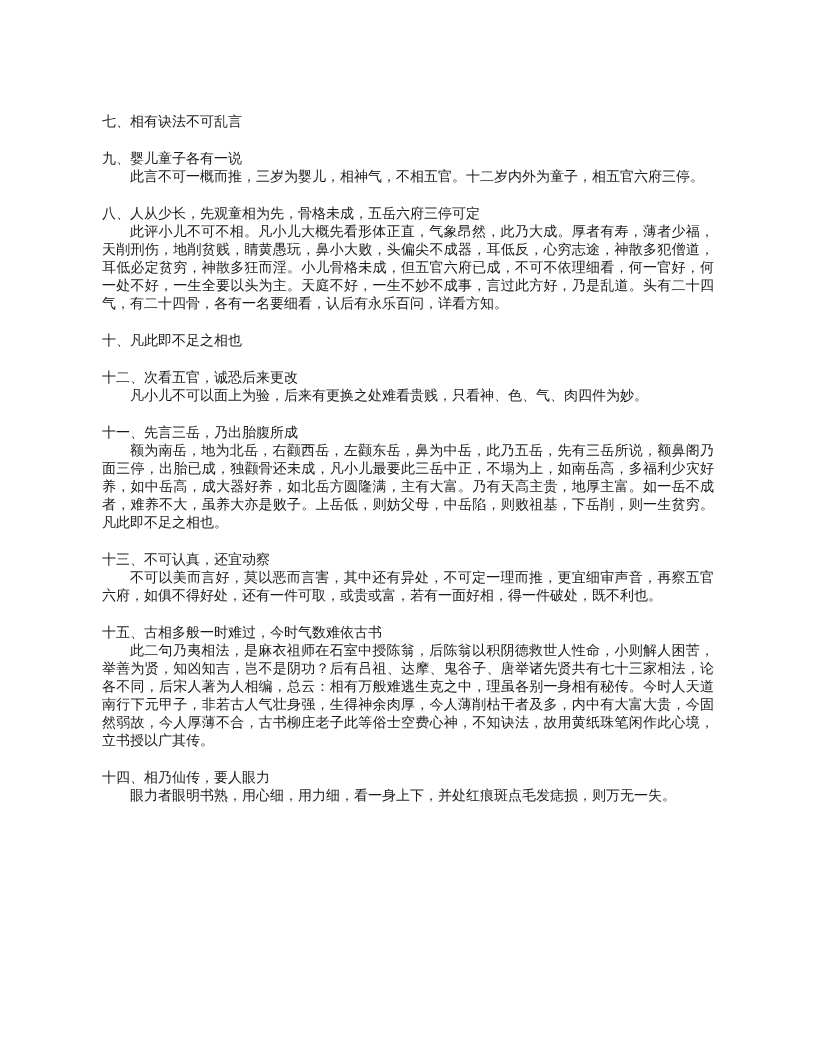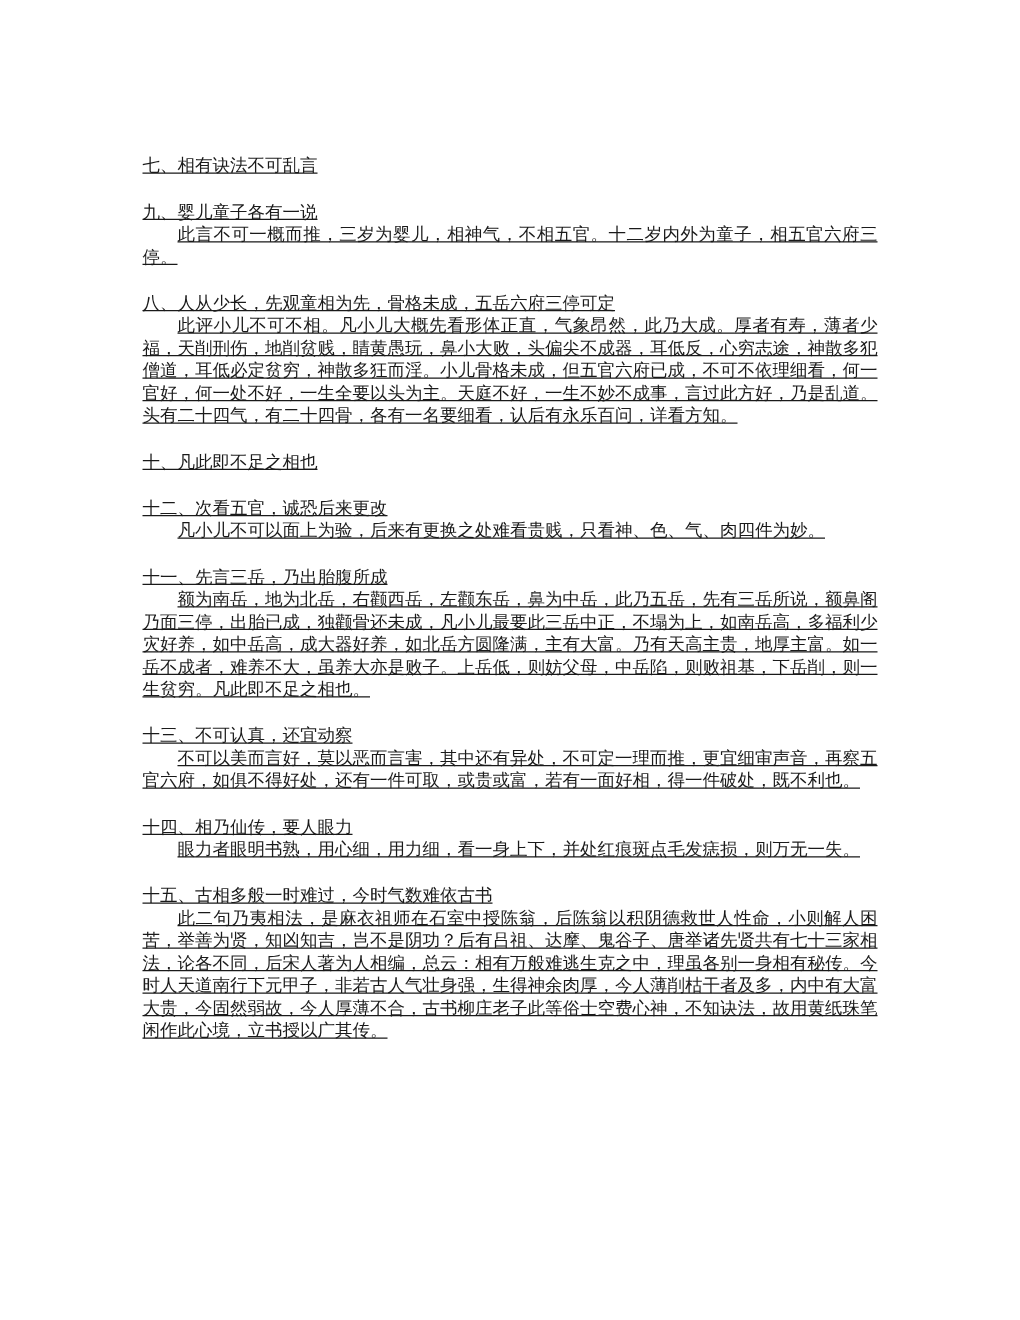--- a/index.html
+++ b/index.html
@@ -17,21 +17,21 @@
     padding: 113px 102px 0 102px;
   }
   .content {
     font-family: "Liberation Serif", "DejaVu Serif", serif;
     font-size: 14px;
     line-height: 18px;
     color: #1a1a1a;
     text-align: justify;
     text-justify: inter-character;
   }
-  .doc-section { margin: 12px; text-decoration: underline; }
+  .doc-section { margin: 0; }
   .doc-section + .doc-section { margin-top: 19px; }
   .sec-heading {
     font-size: 14px;
     font-weight: normal;
     margin: 0;
     padding: 0;
     line-height: 18px;
   }
   .sec-body {
     margin: 0;
@@ -65,21 +65,21 @@
       </section>
       <section class="doc-section">
         <h2 class="sec-heading">十一、先言三岳，乃出胎腹所成</h2>
         <p class="sec-body indent-2">额为南岳，地为北岳，右颧西岳，左颧东岳，鼻为中岳，此乃五岳，先有三岳所说，额鼻阁乃面三停，出胎已成，独颧骨还未成，凡小儿最要此三岳中正，不塌为上，如南岳高，多福利少灾好养，如中岳高，成大器好养，如北岳方圆隆满，主有大富。乃有天高主贵，地厚主富。如一岳不成者，难养不大，虽养大亦是败子。上岳低，则妨父母，中岳陷，则败祖基，下岳削，则一生贫穷。凡此即不足之相也。</p>
       </section>
       <section class="doc-section">
         <h2 class="sec-heading">十三、不可认真，还宜动察</h2>
         <p class="sec-body indent-2">不可以美而言好，莫以恶而言害，其中还有异处，不可定一理而推，更宜细审声音，再察五官六府，如俱不得好处，还有一件可取，或贵或富，若有一面好相，得一件破处，既不利也。</p>
       </section>
       <section class="doc-section">
+        <h2 class="sec-heading">十五、古相多般一时难过，今时气数难依古书</h2>
+        <p class="sec-body indent-2">此二句乃夷相法，是麻衣祖师在石室中授陈翁，后陈翁以积阴德救世人性命，小则解人困苦，举善为贤，知凶知吉，岂不是阴功？后有吕祖、达摩、鬼谷子、唐举诸先贤共有七十三家相法，论各不同，后宋人著为人相编，总云：相有万般难逃生克之中，理虽各别一身相有秘传。今时人天道南行下元甲子，非若古人气壮身强，生得神余肉厚，今人薄削枯干者及多，内中有大富大贵，今固然弱故，今人厚薄不合，古书柳庄老子此等俗士空费心神，不知诀法，故用黄纸珠笔闲作此心境，立书授以广其传。</p>
+      </section>
+      <section class="doc-section">
         <h2 class="sec-heading">十四、相乃仙传，要人眼力</h2>
         <p class="sec-body indent-2">眼力者眼明书熟，用心细，用力细，看一身上下，并处红痕斑点毛发痣损，则万无一失。</p>
-      </section>
-      <section class="doc-section">
-        <h2 class="sec-heading">十五、古相多般一时难过，今时气数难依古书</h2>
-        <p class="sec-body indent-2">此二句乃夷相法，是麻衣祖师在石室中授陈翁，后陈翁以积阴德救世人性命，小则解人困苦，举善为贤，知凶知吉，岂不是阴功？后有吕祖、达摩、鬼谷子、唐举诸先贤共有七十三家相法，论各不同，后宋人著为人相编，总云：相有万般难逃生克之中，理虽各别一身相有秘传。今时人天道南行下元甲子，非若古人气壮身强，生得神余肉厚，今人薄削枯干者及多，内中有大富大贵，今固然弱故，今人厚薄不合，古书柳庄老子此等俗士空费心神，不知诀法，故用黄纸珠笔闲作此心境，立书授以广其传。</p>
       </section>
     </div>
 </main>
 
 </body></html>

